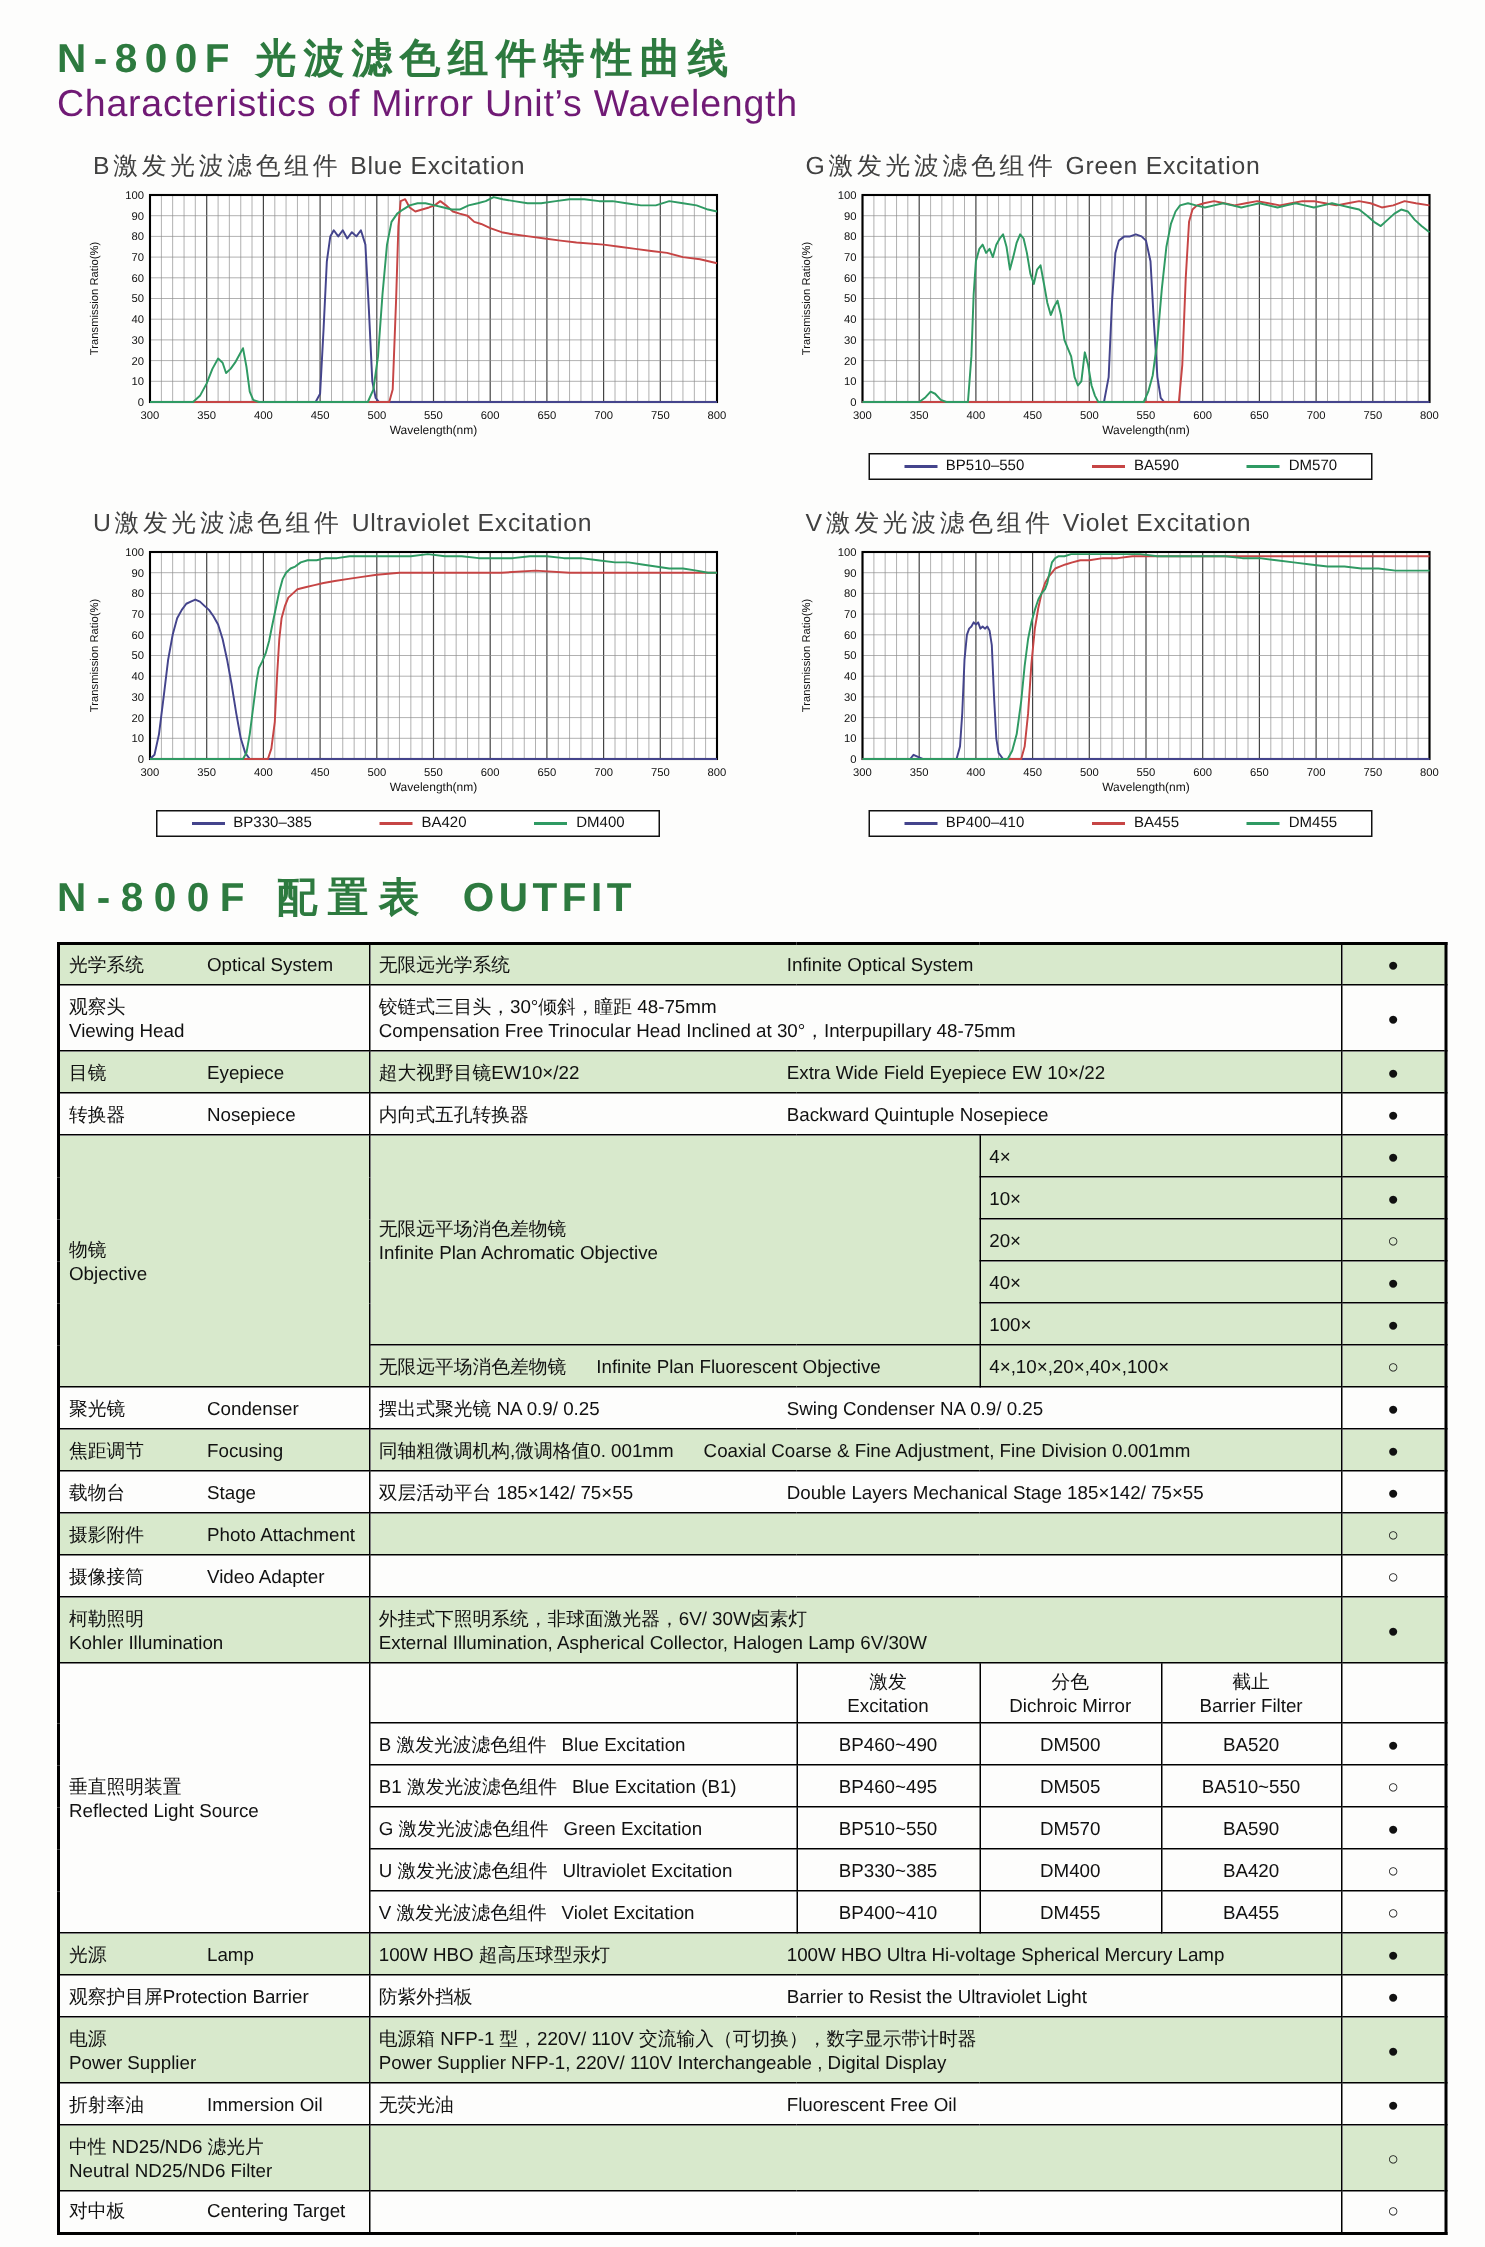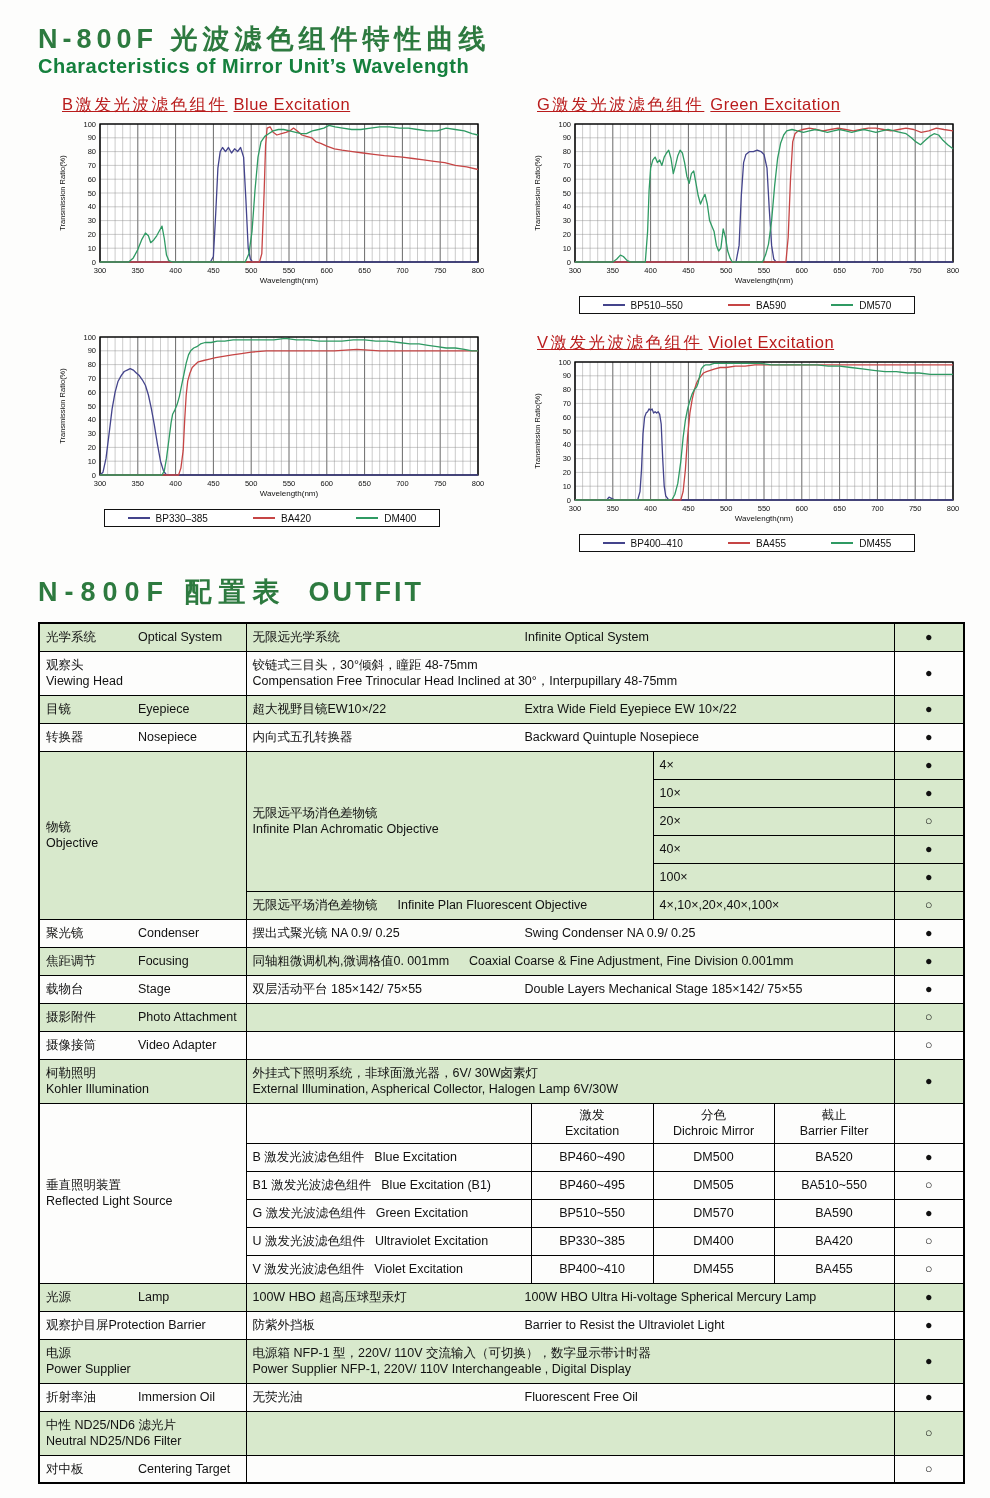--- a/index.html
+++ b/index.html
@@ -18,23 +18,23 @@
   }
   
   .main-header h1 {
     color: #2d7a3f;
     font-size: 27px;
     font-weight: bold;
     letter-spacing: 5px;
     line-height: 1.15;
   }
   .main-header h2 {
-    color: #15803d;
-    font-size: 20px;
-    font-weight: bold;
+    color: #701a75;
+    font-size: 25px;
+    font-weight: normal;
     letter-spacing: 0.5px;
     line-height: 1.15;
   }
   .outfit-heading {
     margin: 22px 0 12px 0;
     color: #2d7a3f;
     font-size: 27px;
     font-weight: bold;
   }
   .outfit-heading .zh-part { letter-spacing: 7px; }
@@ -44,24 +44,23 @@
     display: grid;
     grid-template-columns: 430px 430px;
     justify-content: space-between;
     row-gap: 18px;
     margin-top: 16px;
     padding: 0 2px 0 18px;
   }
   .chart-block { width: 430px; }
   .chart-title {
     font-size: 16.5px;
-    color: #b91c1c;
+    color: #404040;
     margin: 0 0 3px 6px;
     white-space: nowrap;
-    text-decoration: underline;
   }
   .chart-title .zh { letter-spacing: 2.5px; }
   .chart-title .en { margin-left: 6px; letter-spacing: 0.5px; }
   .chart-svg { display: block; }
   .legend {
     border: 1.5px solid #111;
     background: #fff;
     width: 336px;
     height: 18px;
     margin: 2px 0 0 48px;
@@ -322,20 +321,23 @@
             <span class="legend-label">BA590</span>
           </div>
           <div class="legend-item">
             <span class="legend-swatch" style="background: rgb(47, 154, 99);"></span>
             <span class="legend-label">DM570</span>
           </div>
         </div>
     </div>
 
     <div class="chart-block">
+      <div class="chart-title">
+        <span class="zh">U激发光波滤色组件</span><span class="en">Ultraviolet Excitation</span>
+      </div>
       <svg class="chart-svg" xmlns="http://www.w3.org/2000/svg" viewBox="0 0 430 175" width="430" height="175">
           <rect x="44" y="5" width="378" height="138" fill="#ffffff"></rect>
           <line x1="44.0" y1="5" x2="44.0" y2="143" stroke="#444" stroke-width="0.8"></line>
           <line x1="51.6" y1="5" x2="51.6" y2="143" stroke="#8a8a8a" stroke-width="0.45"></line>
           <line x1="59.1" y1="5" x2="59.1" y2="143" stroke="#8a8a8a" stroke-width="0.45"></line>
           <line x1="66.7" y1="5" x2="66.7" y2="143" stroke="#8a8a8a" stroke-width="0.45"></line>
           <line x1="74.2" y1="5" x2="74.2" y2="143" stroke="#8a8a8a" stroke-width="0.45"></line>
           <line x1="81.8" y1="5" x2="81.8" y2="143" stroke="#444" stroke-width="0.8"></line>
           <line x1="89.4" y1="5" x2="89.4" y2="143" stroke="#8a8a8a" stroke-width="0.45"></line>
           <line x1="96.9" y1="5" x2="96.9" y2="143" stroke="#8a8a8a" stroke-width="0.45"></line>

